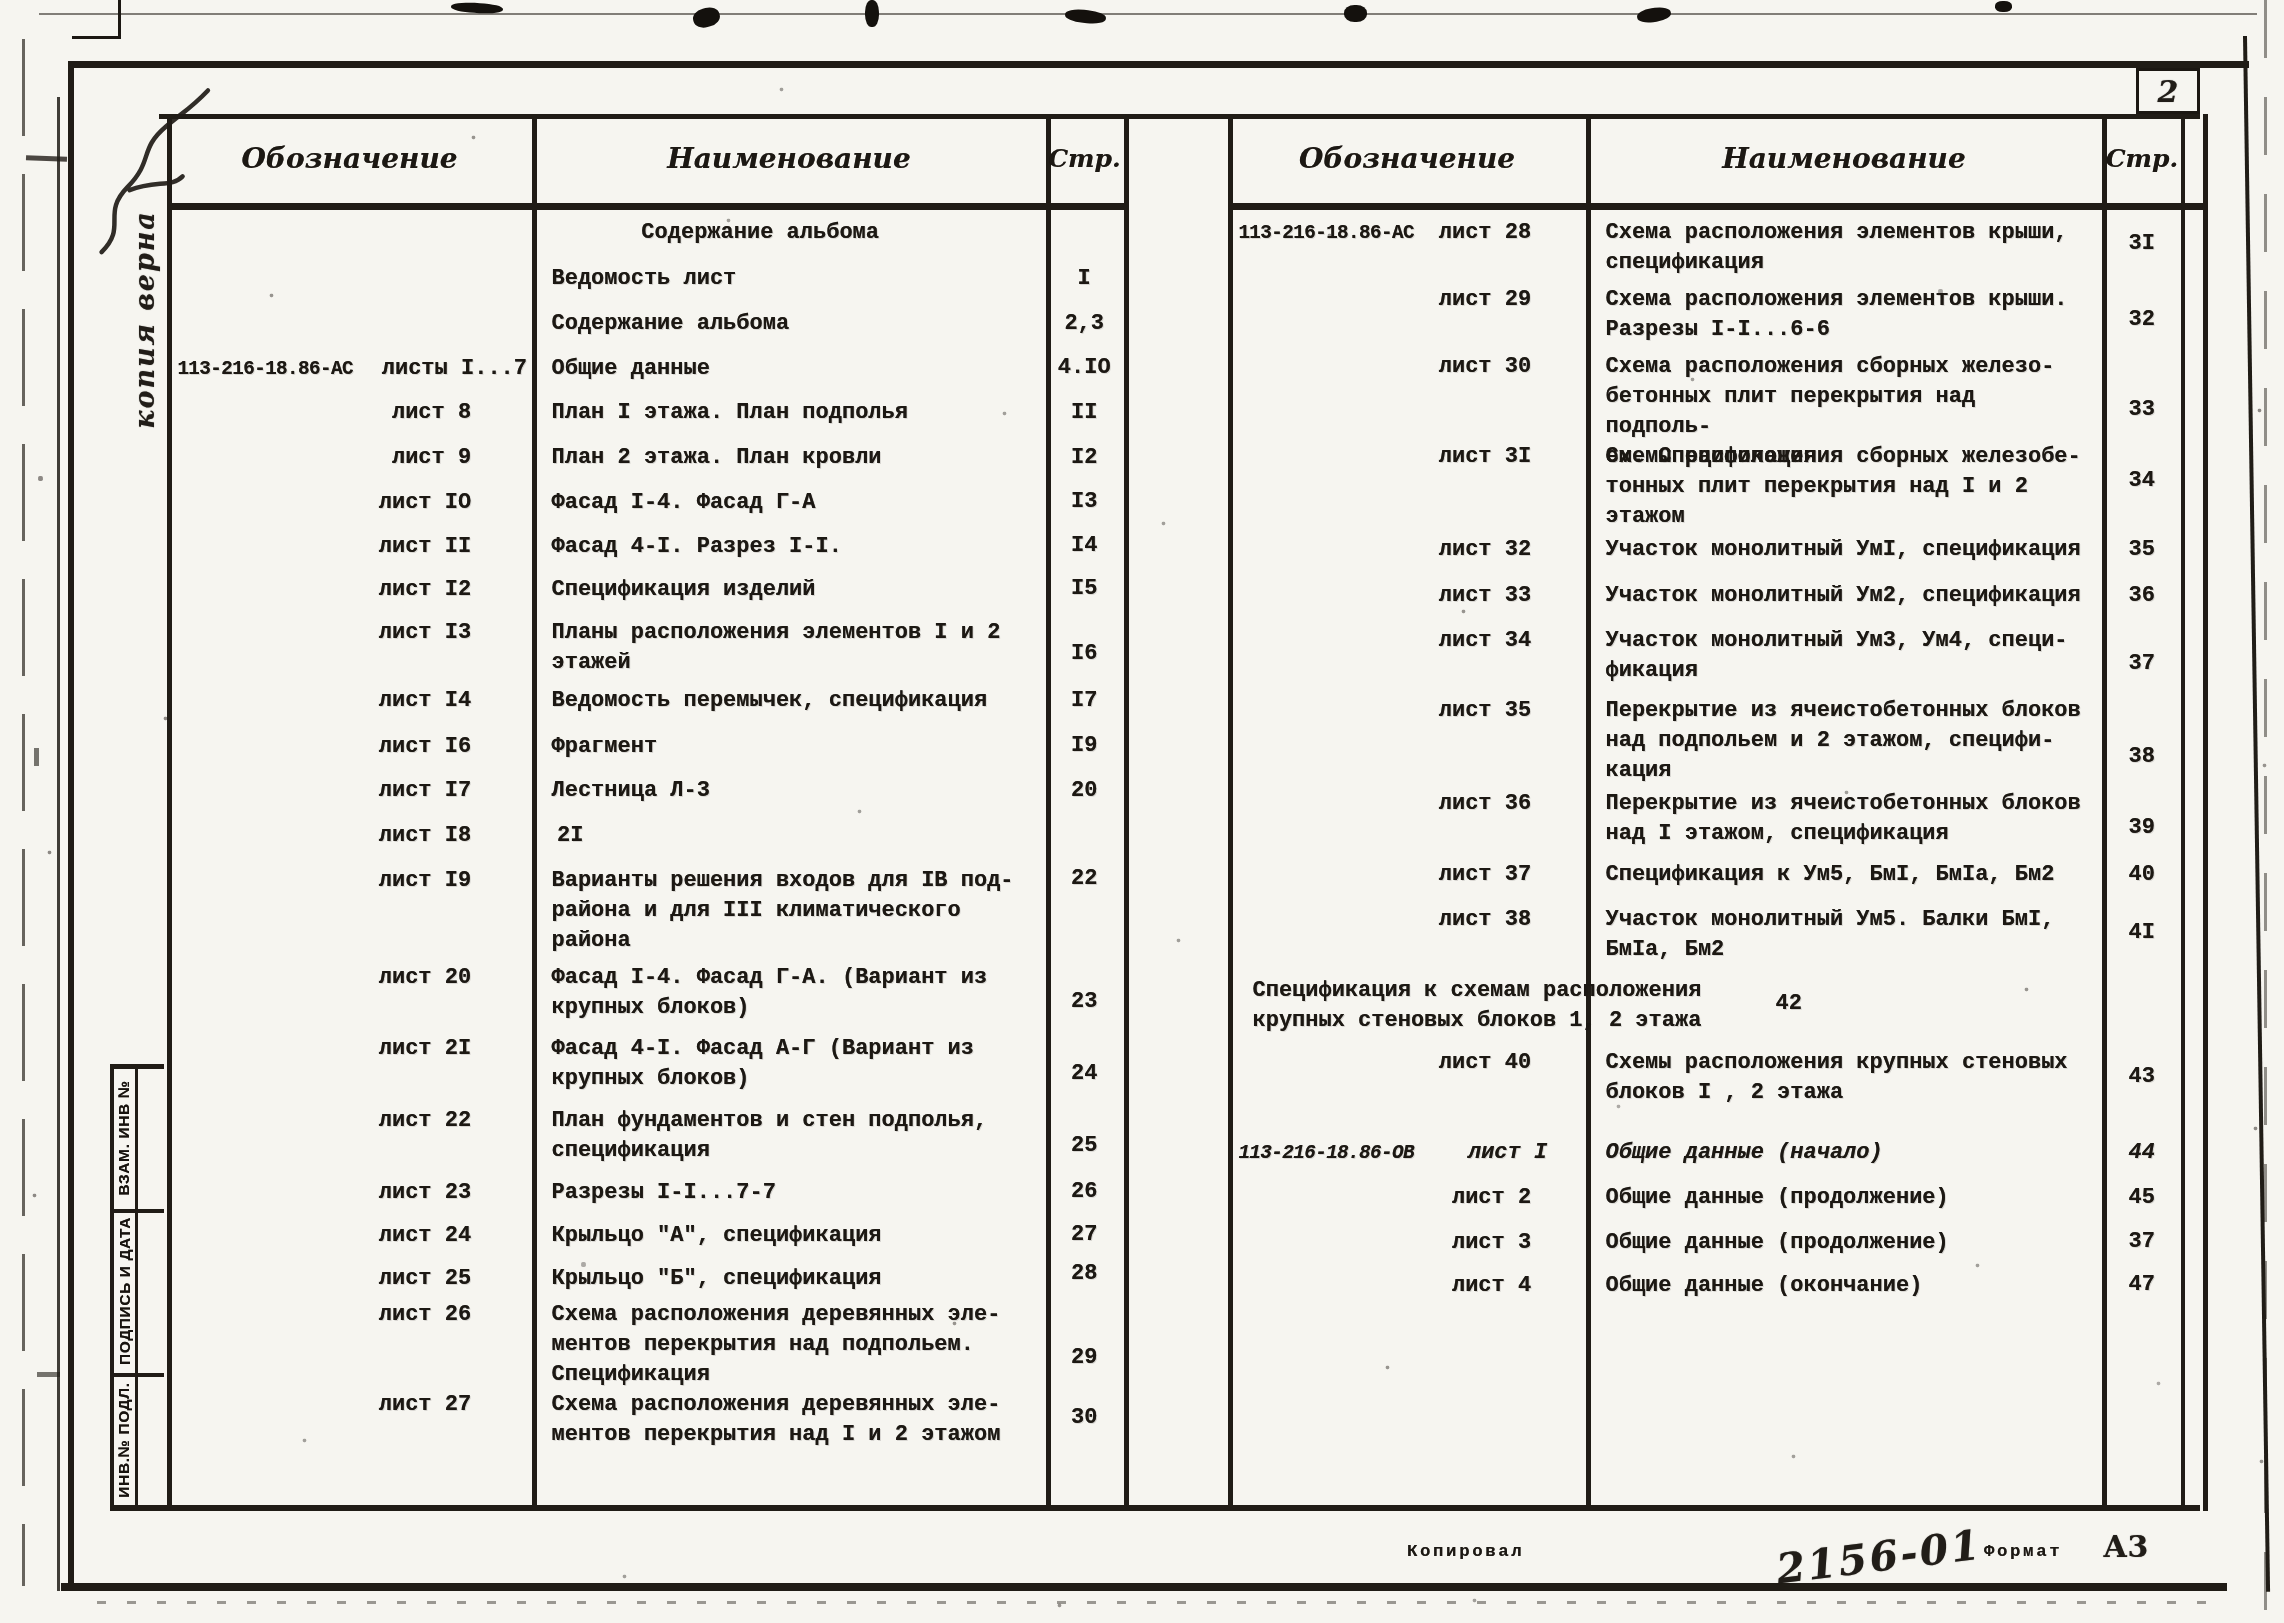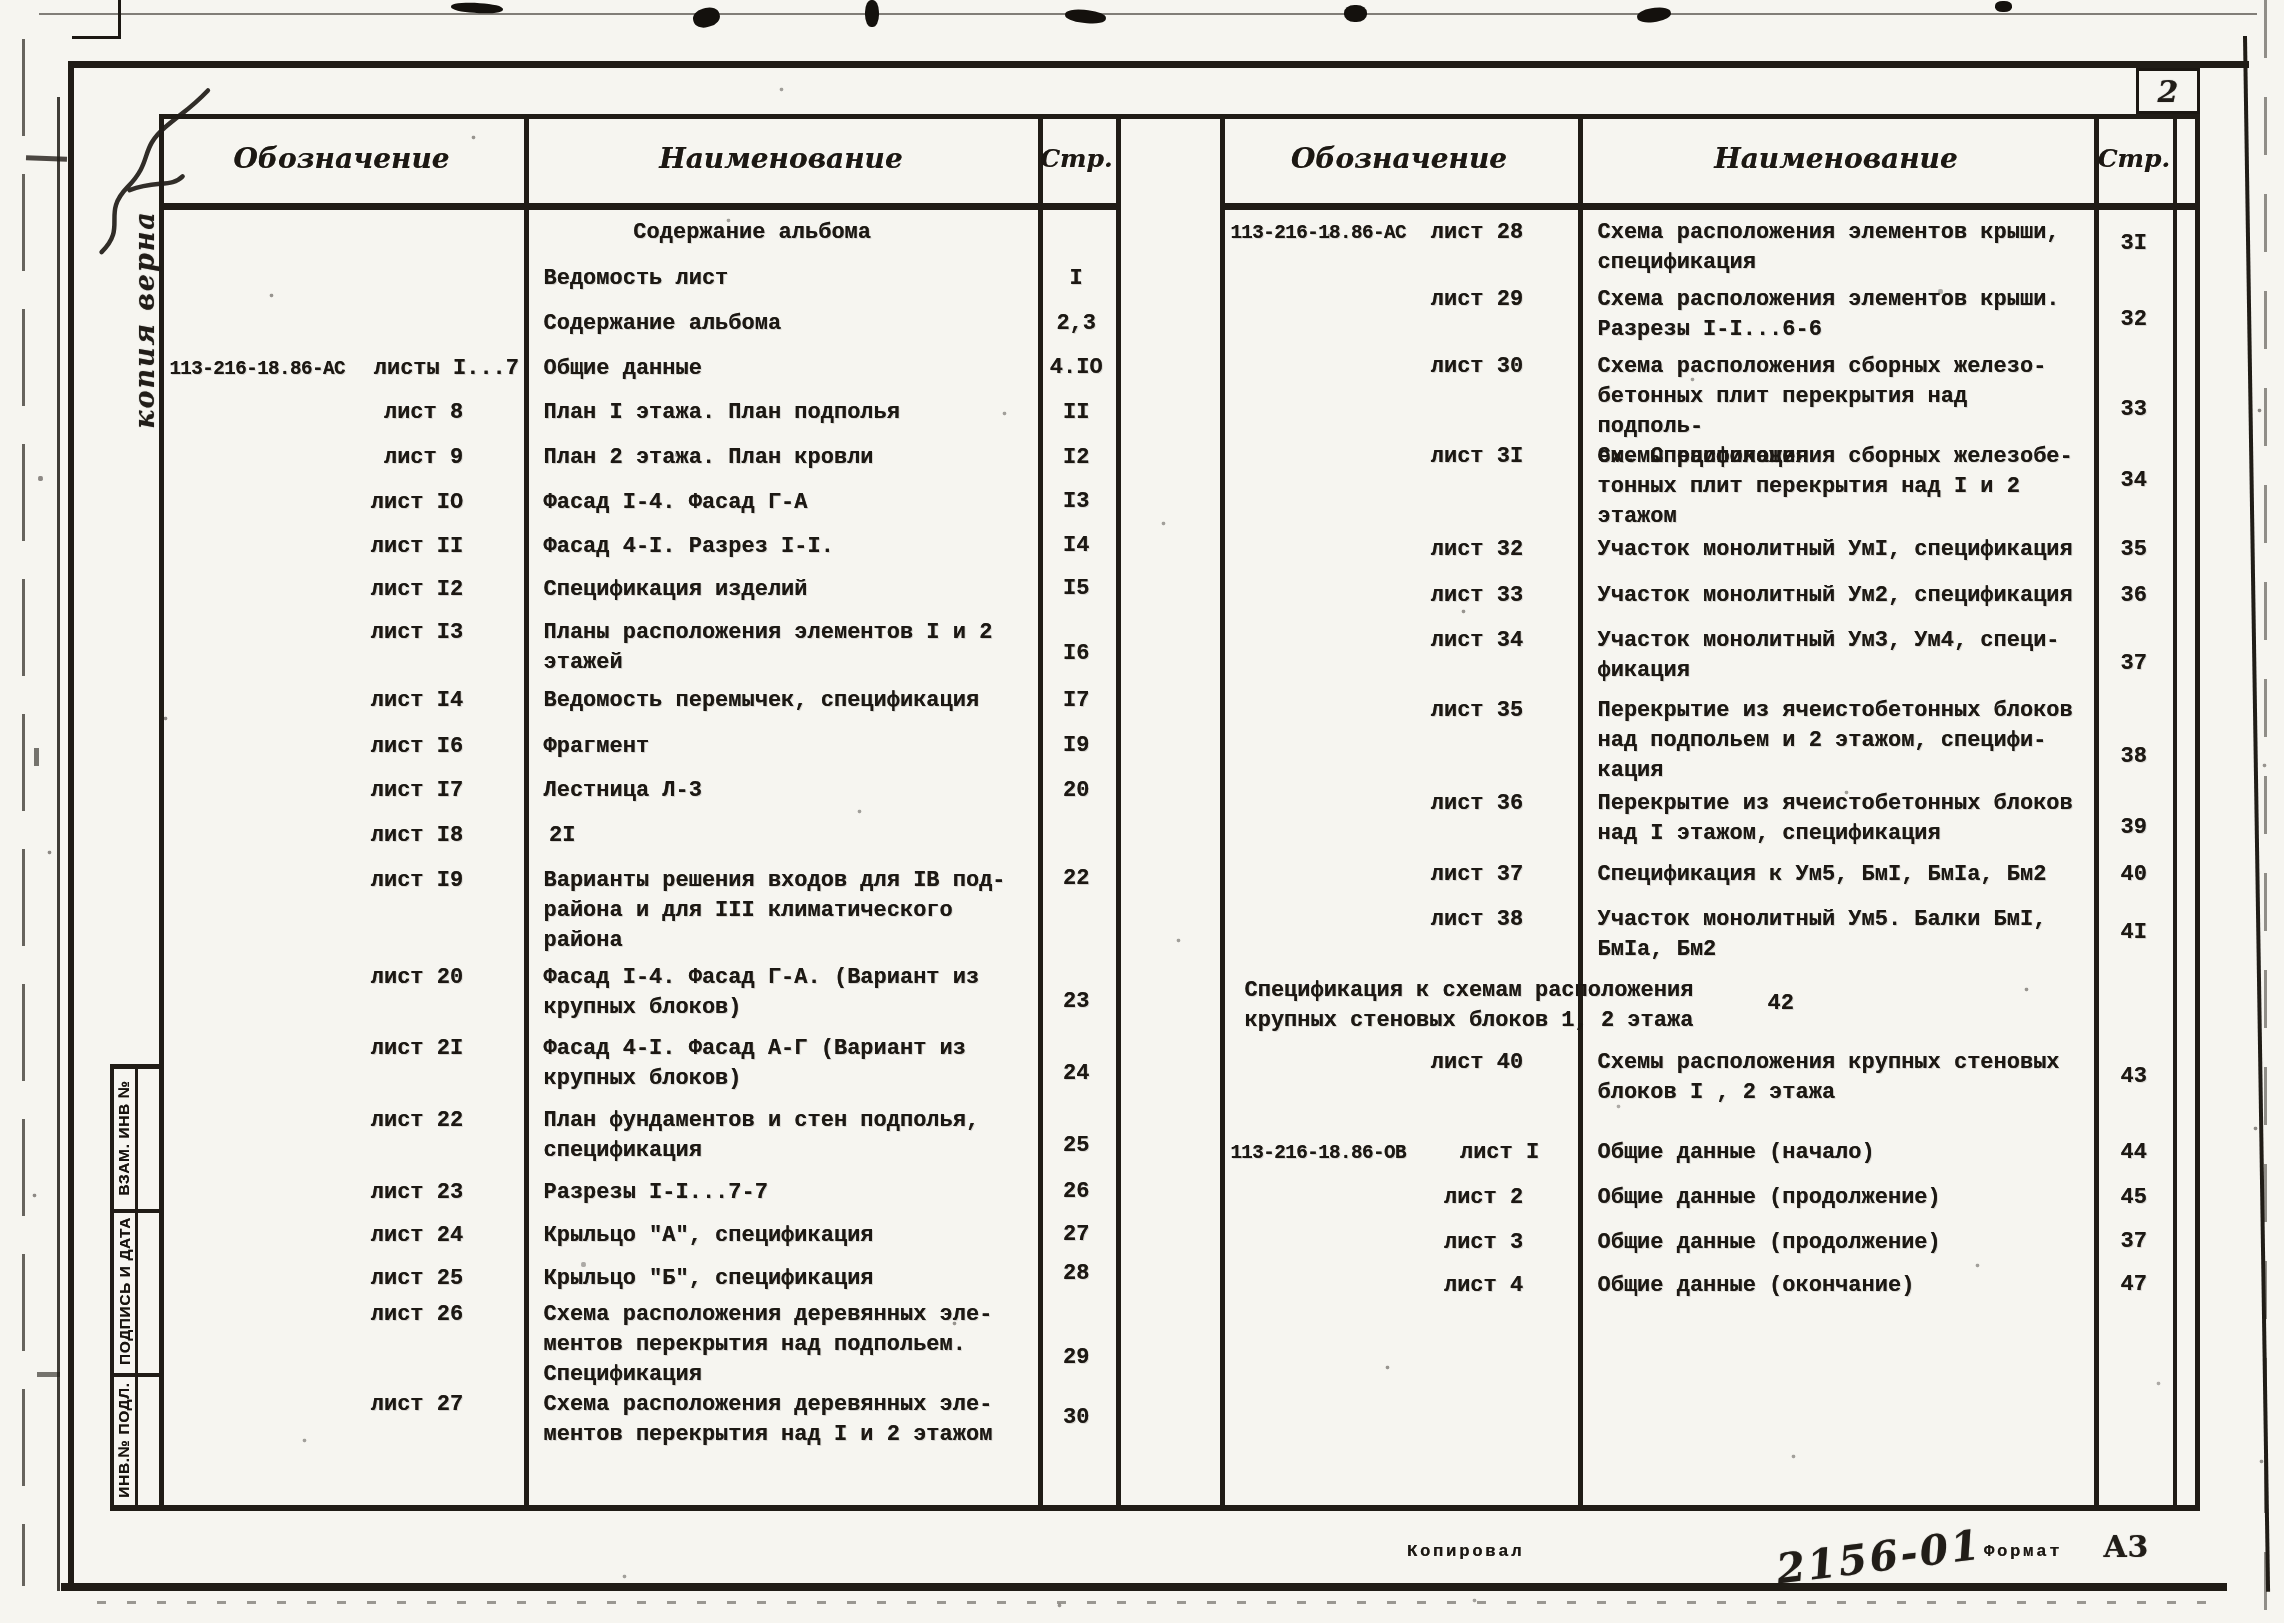--- a/index.html
+++ b/index.html
@@ -11,21 +11,21 @@
   }
   
   .ln{position:absolute;background:#201c16;}
   
   .tw{
     font-family:"Liberation Mono","DejaVu Sans Mono",monospace;
     font-weight:700;font-size:22px;line-height:30px;color:#1c1813;
     text-shadow:0 0 0.6px rgba(28,24,19,.65), 1px 0.6px 0 rgba(28,24,19,.14);
   }
   
-  .tbl{position:absolute;top:114px;height:1397px;}
+  .tbl{position:absolute;top:114px;height:1397px;margin-left:8px;}
   .vl{position:absolute;top:0;bottom:0;background:#201c16;}
   .hl{position:absolute;left:0;right:0;background:#201c16;}
   .hdr{
     position:absolute;top:0;height:89px;display:flex;align-items:center;justify-content:center;
     font-family:"DejaVu Serif","Liberation Serif",serif;font-style:italic;font-weight:700;
     font-size:28px;color:#1c1813;text-shadow:0 0 0.6px rgba(28,24,19,.6);
   }
   .hdr.small{font-size:25px;}
   .rows{position:absolute;top:96px;left:5.2px;right:5.2px;bottom:6.4px;overflow:hidden;}
   .row{display:flex;align-items:stretch;}
@@ -438,21 +438,21 @@
     </div>
     <div class="row" style="height:73px">
       <div class="cd">
           <span class="code"></span>
           <span>лист 40</span>
         </div>
       <div class="cn">Схемы расположения крупных стеновых
 блоков I , 2 этажа</div>
       <div class="cp">43</div>
     </div>
-    <div class="row" style="height:45px;margin-top:17px;">
+    <div class="row" style="height:45px;margin-top:17px;font-style:italic;">
       <div class="cd" style="padding-right:39px;">
           <span class="code">113-216-18.86-ОВ</span>
           <span>лист I</span>
         </div>
       <div class="cn">Общие данные (начало)</div>
       <div class="cp">44</div>
     </div>
     <div class="row" style="height:45px">
       <div class="cd">
           <span class="code"></span>

